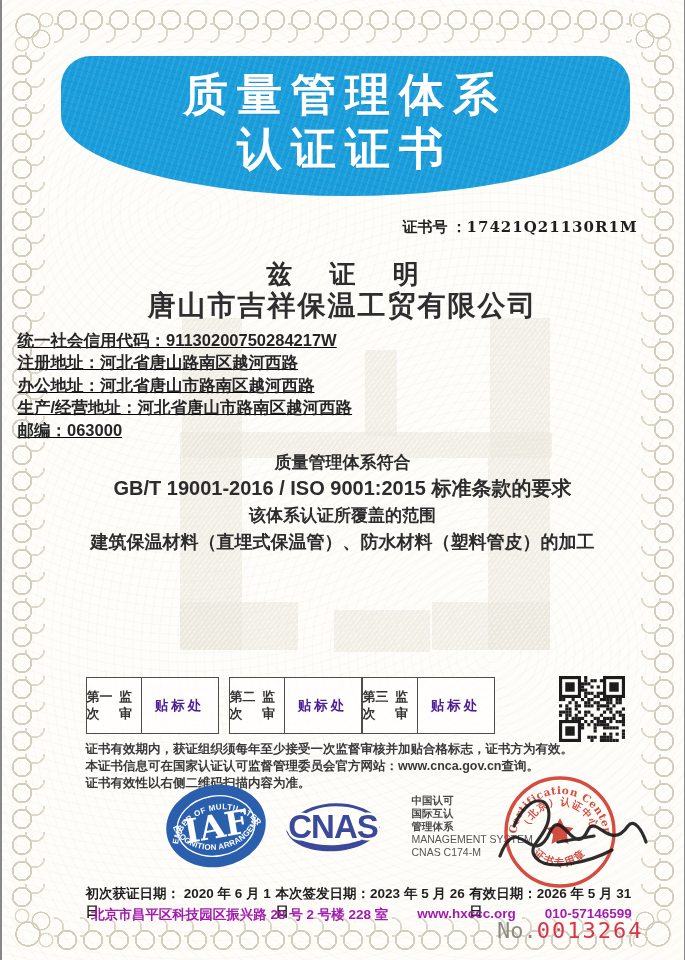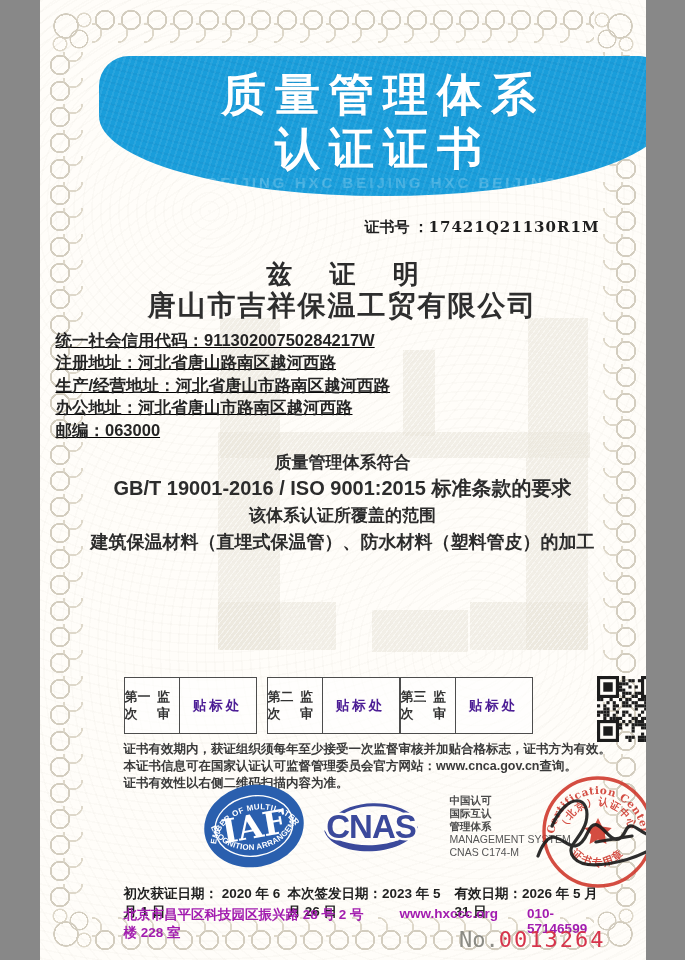--- a/index.html
+++ b/index.html
@@ -5,21 +5,21 @@
   :root{
     --lace:#d3cdbf;
     --lace2:#ded8ca;
     --ink:#2c2c2c;
     --banner:#1a9edb;
     --wm:#e9e5da;
     --red:#d03a2e;
   }
   *{margin:0;padding:0;box-sizing:border-box;}
   body{background:#888;display:flex;justify-content:center;font-family:"Liberation Sans","DejaVu Sans",sans-serif;}
-  .page{position:relative;width:606px;height:960px;background:#fffdf9;overflow:hidden;}
+  .page{position:relative;width:682px;height:960px;background:#fffdf9;overflow:hidden;}
   .page::before{content:"";position:absolute;inset:0;pointer-events:none;
     background-image:
       repeating-radial-gradient(circle at 28% 22%, rgba(175,168,150,.045) 0 1.5px, transparent 1.5px 9px),
       repeating-radial-gradient(circle at 72% 68%, rgba(175,168,150,.045) 0 1.5px, transparent 1.5px 9px);}
   
   .edge{position:absolute;pointer-events:none;}
   .edge.top{left:52px;right:52px;top:8px;height:38px;
     background-image:
       radial-gradient(circle at 13px 12px, transparent 8.5px, var(--lace) 8.5px, var(--lace) 10px, transparent 10.5px),
       radial-gradient(circle at 0px 25px, transparent 8.5px, var(--lace2) 8.5px, var(--lace2) 9.8px, transparent 10.3px);
@@ -93,21 +93,21 @@
   .logo-iaf{position:absolute;left:162px;top:-4px;}
   .logo-cnas{position:absolute;left:280px;top:10px;}
   .cnas-desc{position:absolute;left:390px;top:8px;font-size:10.5px;line-height:13px;color:#4a4a4a;font-weight:600;margin-left:20px;}
   .cnas-desc .en{font-weight:400;color:#555;}
   .stamp{position:absolute;left:492px;top:-18px;width:156px;height:132px;}
   
   .dates{position:absolute;left:84px;right:46px;top:885px;display:flex;justify-content:space-between;
     font-size:13.5px;font-weight:700;color:#1f1f1f;}
   .addr{position:absolute;left:84px;right:46px;top:906px;display:flex;justify-content:center;gap:29px;
     font-size:13.5px;font-weight:700;color:#a21caf;}
-  .serial{position:absolute;top:918px;right:40px;font-family:"DejaVu Sans Mono","Liberation Mono",monospace;font-size:22px;margin-top:9px;}
+  .serial{position:absolute;top:918px;right:40px;font-family:"DejaVu Sans Mono","Liberation Mono",monospace;font-size:22px;}
   .serial .pre{color:#8b8b84;}
   .serial .num{color:#d6344b;letter-spacing:2px;}
 </style>
 </head>
 <body>
 
 <div class="page">
 
   <div class="edge top"></div>
   <div class="edge bottom"></div>
@@ -128,35 +128,34 @@
     <div class="wm-part" style="left:178px;top:602px;width:118px;height:48px"></div>
     <div class="wm-part" style="left:430px;top:602px;width:118px;height:48px"></div>
     <div class="wm-part" style="left:332px;top:610px;width:96px;height:42px"></div>
   </div>
 
   <div class="banner">
     <div class="banner-title">
       <div>质量管理体系</div>
       <div>认证证书</div>
     </div>
-    <div class="banner-wmtext">HXC BEIJING HXC BEIJING HXC BEIJING HXC</div>
   </div>
 
   <div class="cert-no">
     <span>证书号 ：</span><span class="val">17421Q21130R1M</span>
   </div>
 
   <div class="center-line statement">兹 证 明</div>
   <div class="center-line company">唐山市吉祥保温工贸有限公司</div>
 
   <div class="info">
     <div>统一社会信用代码：91130200750284217W</div>
     <div>注册地址：河北省唐山路南区越河西路</div>
+    <div>办公地址：河北省唐山市路南区越河西路</div>
     <div>生产/经营地址：河北省唐山市路南区越河西路</div>
-    <div>办公地址：河北省唐山市路南区越河西路</div>
     <div>邮编：063000</div>
   </div>
 
   <div class="center-line std1">质量管理体系符合</div>
   <div class="center-line std2">GB/T 19001-2016 / ISO 9001:2015 标准条款的要求</div>
   <div class="center-line std3">该体系认证所覆盖的范围</div>
   <div class="center-line std4">建筑保温材料（直埋式保温管）、防水材料（塑料管皮）的加工</div>
 
   <div class="abox" style="left:84px">
     <div class="c1">

